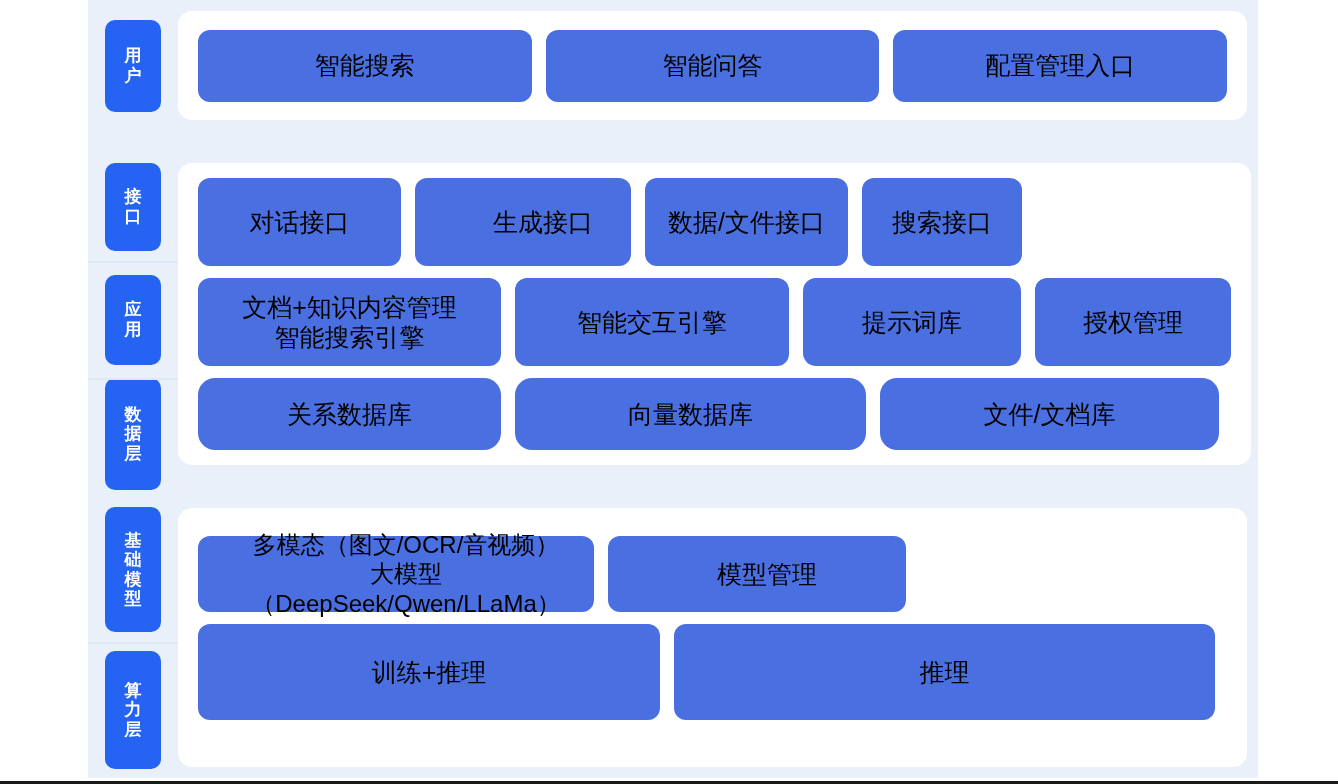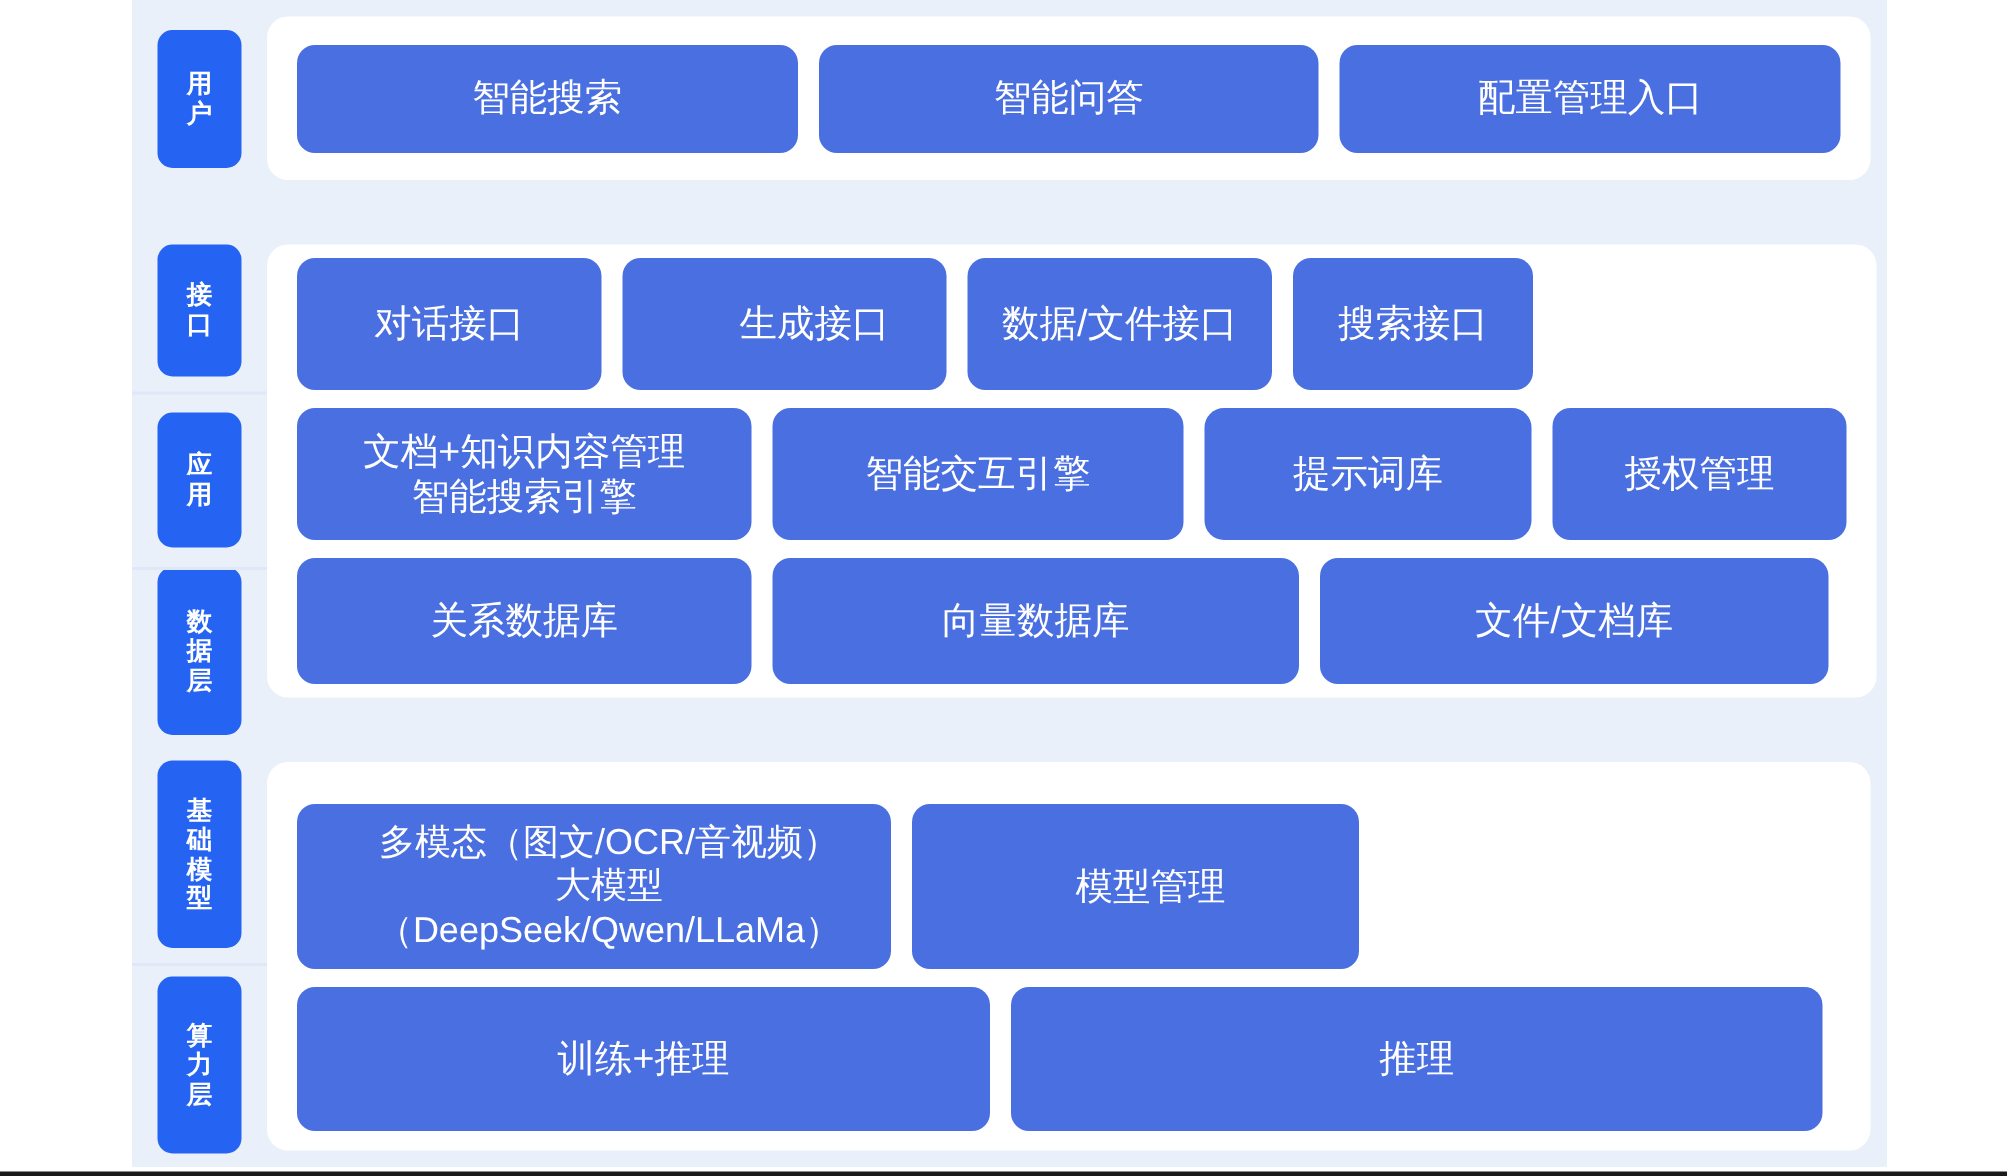--- a/index.html
+++ b/index.html
@@ -123,21 +123,21 @@
 
   .row {
     display: flex;
     gap: 14px;
     align-items: stretch;
   }
   .row + .row { margin-top: 12px; }
 
   .box {
     background: #4a6fe0;
-    color: #ffffff;
+    color: #000000;
     border-radius: 12px;
     display: flex;
     align-items: center;
     justify-content: center;
     text-align: center;
     font-size: 25px;
     line-height: 1.22;
     box-sizing: border-box;
     padding: 6px 8px;
     white-space: pre-line;
@@ -156,27 +156,27 @@
   .r-iface .b5 { flex: 0 0 196px; }
 
   
   .r-app .box { height: 88px; }
   .r-app .b1 { flex: 0 0 303px; }
   .r-app .b2 { flex: 0 0 274px; }
   .r-app .b3 { flex: 0 0 218px; border-radius: 13px; }
   .r-app .b4 { flex: 0 0 196px; }
 
   
-  .r-data .box { height: 84px; }
+  .r-data .box { height: 72px; border-radius: 17px; }
   .r-data .b1 { flex: 0 0 303px; }
   .r-data .b2 { flex: 0 0 351px; }
   .r-data .b3 { flex: 0 0 339px; }
 
   
-  .r-model .box { height: 110px; padding-left: 28px; }
+  .r-model .box { height: 76px; padding-left: 28px; }
   .r-model .b1 { flex: 0 0 396px; font-size: 24px; }
   .r-model .b2 { flex: 0 0 265px; }
   .r-model .b3 { flex: 0 0 298px; }
 
   
   .r-compute { margin-top: 17px; }
   .r-compute .box { height: 96px; }
   .r-compute .b1 { flex: 0 0 462px; }
   .r-compute .b2 { flex: 0 0 541px; }
 

